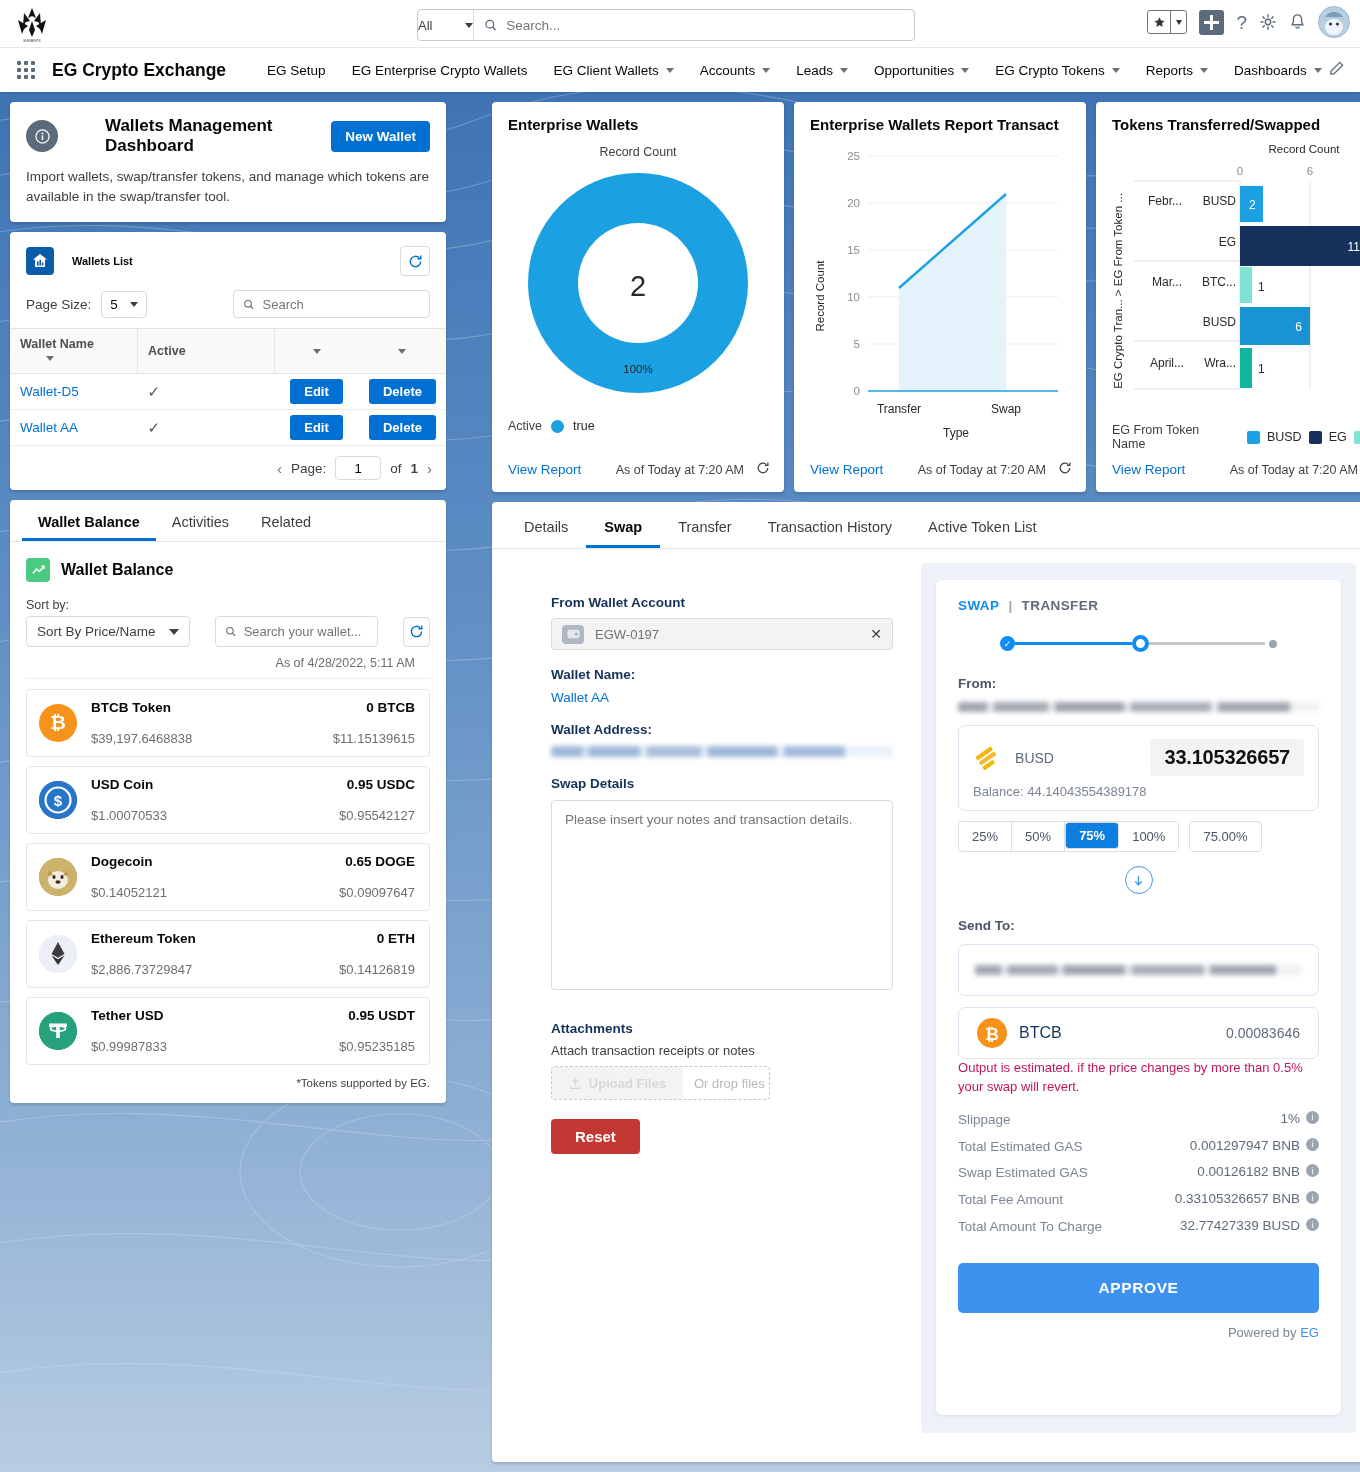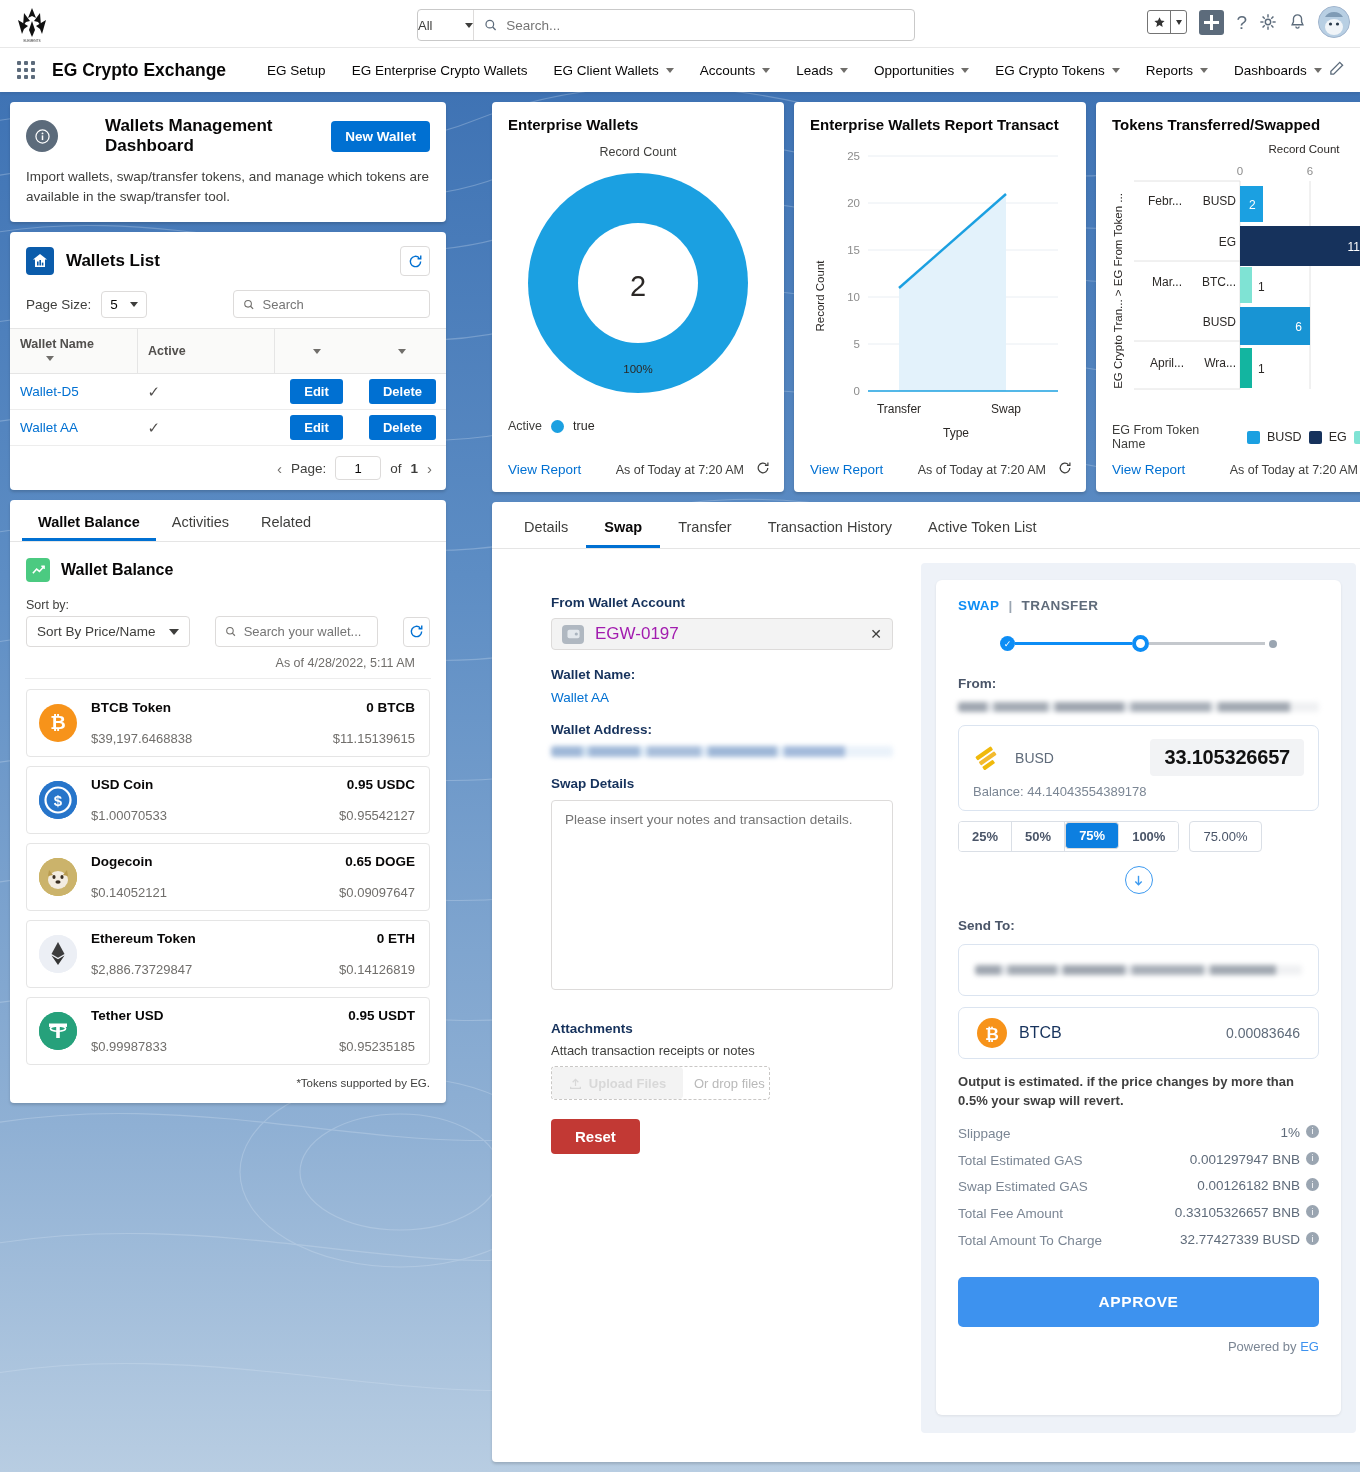--- a/index.html
+++ b/index.html
@@ -73,21 +73,21 @@
   .wmd-icon { width:32px;height:32px;border-radius:50%;background:#5c6b7b;display:flex;
     align-items:center;justify-content:center;color:#fff;font-size:14px;flex:none;}
   .wmd-title { font-size:17px; font-weight:bold; color:#080707; flex:1;margin-left:35px; }
   .btn-blue { background:#0070d2; color:#fff; border:0; border-radius:4px; font-size:13.5px;
     font-weight:bold; padding:8px 14px; cursor:pointer; font-family:"Liberation Sans",sans-serif;}
   .wmd-desc { margin-top:11px; font-size:13.5px; line-height:1.45; color:#3e3e3c; }
 
   .wl-head { display:flex; align-items:center; gap:12px; padding:14px 16px 6px; }
   .wl-icon { width:28px;height:28px;border-radius:4px;background:#0b5cab;display:flex;
     align-items:center;justify-content:center;flex:none;}
-  .wl-title { font-size:17px;font-weight:bold;color:#080707;flex:1;}
+  .wl-title { font-size:11px;font-weight:bold;color:#080707;flex:1;margin-left:6px;}
   .refresh-btn { width:30px;height:30px;border:1px solid #dddbda;border-radius:4px;background:#fff;
     display:flex;align-items:center;justify-content:center;color:#0070d2;cursor:pointer;}
   .wl-ctrl { display:flex;align-items:center;padding:8px 16px 10px; gap:10px;}
   .wl-ctrl .lbl { font-size:13.5px;color:#3e3e3c;}
   .sel { border:1px solid #dddbda;border-radius:4px;height:27px;display:flex;align-items:center;
     padding:0 8px;gap:12px;font-size:13.5px;background:#fff;color:#080707;cursor:pointer;}
   .sel .caret{width:0;height:0;border-left:4px solid transparent;border-right:4px solid transparent;border-top:5px solid #3e3e3c;}
   .search-box { margin-left:auto; width:197px; height:28px; border:1px solid #dddbda;border-radius:4px;
     display:flex;align-items:center;gap:8px;padding:0 9px;}
   .search-box input{border:0;outline:0;font-size:13px;color:#3e3e3c;width:100%;background:transparent;font-family:"Liberation Sans",sans-serif;}
@@ -151,21 +151,21 @@
   .main-card { width:884px; min-height:960px; padding:0 0 16px; }
   .m-tabs { display:flex; border-bottom:1px solid #e5e5e5; padding:0 14px; }
   .m-tab { padding:17px 18px 13px; font-size:14.5px; color:#3e3e3c; cursor:pointer; white-space:nowrap;}
   .m-tab.active { color:#080707; font-weight:bold; box-shadow: inset 0 -3px 0 0 #0070d2; }
   .m-body { display:flex; padding:18px 20px 0 20px; gap:10px; }
   .form-col { width:400px; padding-left:39px; padding-top:28px;}
   .f-label { font-size:13.5px; font-weight:bold; color:#16325c; }
   .lookup { margin-top:8px; height:32px; background:#f3f3f3; border:1px solid #dddbda; border-radius:4px;
     display:flex; align-items:center; padding:0 10px; gap:11px; }
   .lookup .pill { width:22px;height:19px;border-radius:4px;background:#b0b8c1;display:flex;align-items:center;justify-content:center;}
-  .lookup .val { font-size:17px; color:#a21caf; flex:1; }
+  .lookup .val { font-size:13px; color:#737373; flex:1; }
   .lookup .x { color:#3e3e3c; font-size:14px; cursor:pointer; }
   .blk { margin-top:17px; }
   .blk .v-link { display:block; margin-top:8px; font-size:13.5px; color:#0070d2; }
   .blurred { margin-top:9px; height:11px; border-radius:3px;
     background:linear-gradient(90deg,#9fb8d8 0 9%,#cfe0f0 9% 11%,#9fb8d8 11% 26%,#e0ecf7 26% 28%,#a8bedb 28% 44%,#dfeaf6 44% 46%,#9eb7d7 46% 66%,#e4eef8 66% 68%,#a3badb 68% 86%,#eaf2fa 86% 100%);
     filter: blur(2.4px); width:342px; }
   .ta { margin-top:9px; width:342px; height:190px; border:1px solid #dddbda; border-radius:4px; padding:11px 13px;
     font-size:13.5px; color:#b0adab; font-family:"Liberation Sans",sans-serif; resize:none; outline:none; }
   .dropzone { margin-top:8px; width:219px; height:34px; border:1px dashed #c9c7c5; border-radius:4px;
      display:flex; align-items:center; }
@@ -196,29 +196,29 @@
     filter: blur(2.6px); }
   .tok-card { margin-top:13px; border:1px solid #dbe4f0; border-radius:7px; padding:13px 14px 11px; }
   .tok-card-row { display:flex; align-items:center; gap:12px; }
   .tok-card .sym { font-size:14px; color:#5f6b7a; }
   .amt-box { margin-left:auto; background:#f2f3f5; border-radius:4px; padding:7px 14px; font-size:20px;
      font-weight:bold; color:#111; letter-spacing:-0.2px; }
   .bal { margin-top:8px; font-size:13px; color:#7b8694; }
   .pct-row { display:flex; gap:0; margin-top:10px; align-items:center; }
   .pct-group { display:flex; border:1px solid #dadfe6; border-radius:4px; overflow:hidden; }
   .pct { padding:7px 13px; font-size:13px; color:#4a5568; background:#fff; cursor:pointer;
-     border-right:1px solid #dadfe6;font-weight:bold;}
+     border-right:1px solid #dadfe6;}
   .pct:last-child { border-right:0; }
   .pct.sel { background:#0d7fe0; color:#fff; font-weight:bold; }
   .pct-free { margin-left:10px; border:1px solid #dadfe6; border-radius:4px; padding:7px 13px; font-size:13px; color:#4a5568;}
   .arrow-btn { margin:14px auto 0; width:28px;height:28px;border-radius:50%;border:1.6px solid #3d9af0;
      display:flex;align-items:center;justify-content:center;color:#3d9af0;font-size:16px;cursor:pointer;}
   .addr-box { margin-top:11px; border:1px solid #dbe4f0; border-radius:7px; height:52px; display:flex;
      align-items:center; padding:0 16px; }
-  .note-blue { margin-top:14px; font-size:13px; color:#404040; line-height:1.45;font-weight:bold; }
+  .note-blue { margin-top:0; font-size:13px; color:#be185d; line-height:1.45; }
   .fee { margin-top:14px; display:flex; flex-direction:column; gap:8px; }
   .fee-row { display:flex; align-items:flex-start; font-size:13.5px; color:#7b8694; }
   .fee-row .k { width:160px; line-height:1.4; }
   .fee-row .v { margin-left:auto; color:#5f6b7a; text-align:right; }
   .info-i { display:inline-flex; width:13px;height:13px;border-radius:50%;background:#9aa5b1;color:#fff;
     font-size:9px;align-items:center;justify-content:center;margin-left:6px;font-style:normal;vertical-align:middle;}
   .approve { margin-top:26px; width:100%; background:#3d92ef; color:#fff; border:0; border-radius:5px;
      padding:16px 0; font-size:15.5px; font-weight:bold; letter-spacing:.6px; cursor:pointer;
      font-family:"Liberation Sans",sans-serif;}
   .powered { text-align:right; margin-top:12px; font-size:13px; color:#7b8694; }

